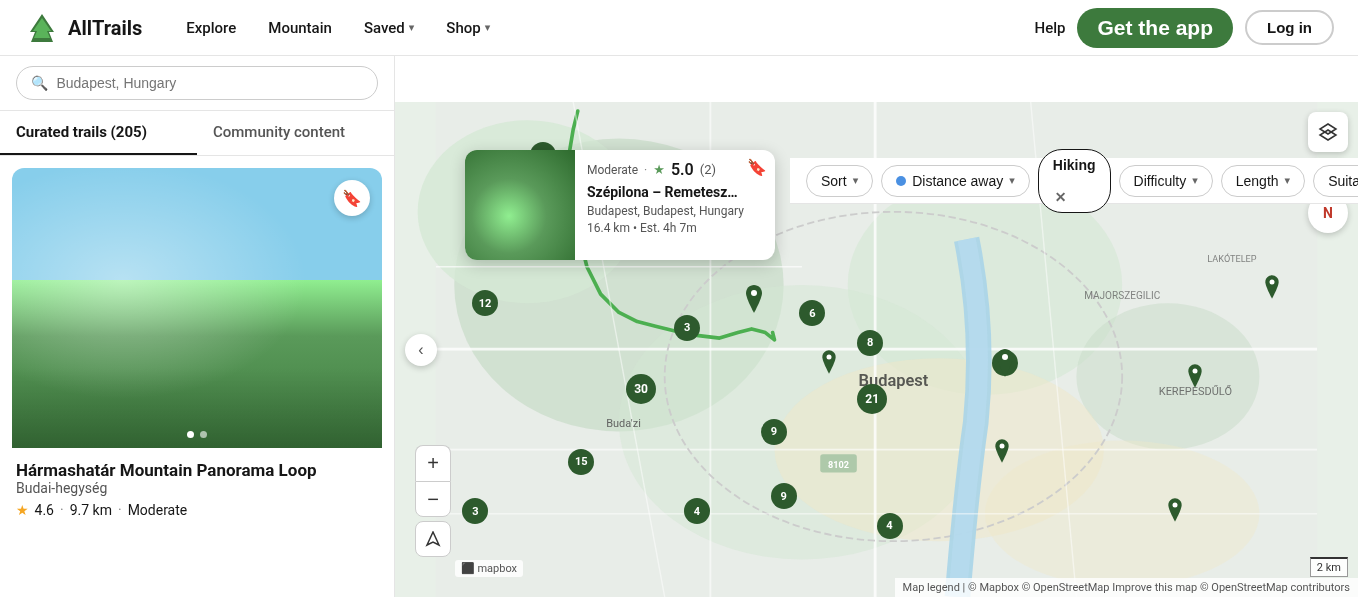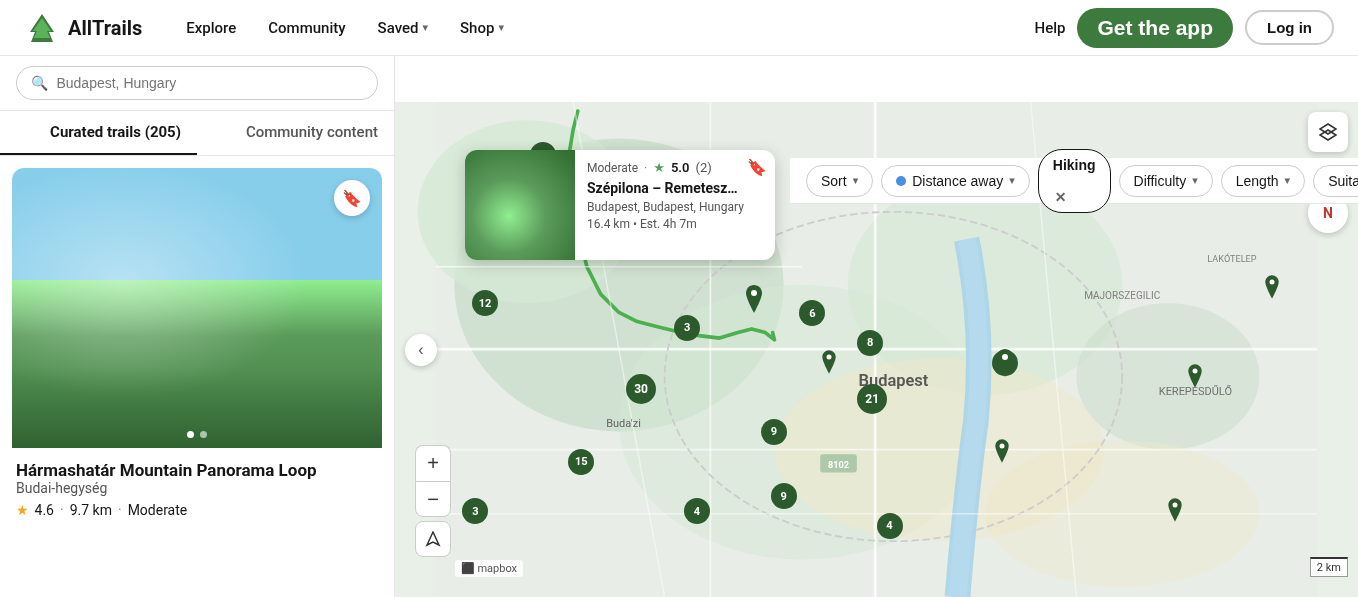--- a/index.html
+++ b/index.html
@@ -165,21 +165,21 @@
 
     .sidebar-tabs {
       display: flex;
       border-bottom: 1px solid #e5e5e5;
     }
     .sidebar-tab {
       flex: 1;
       padding: 12px 16px;
       font-size: 15px;
       font-weight: 500;
-      text-align: right;
+      text-align: left;
       cursor: pointer;
       color: #555;
       border-bottom: 2px solid transparent;
     }
     .sidebar-tab.active {
       color: #161616;
       font-weight: 700;
       border-bottom: 2px solid #161616;
     }
 
@@ -435,21 +435,21 @@
     .popup-difficulty {
       font-size: 12px;
       color: #555;
       display: flex;
       align-items: center;
       gap: 6px;
       margin-bottom: 4px;
     }
     .popup-difficulty .dot-sep { color: #888; }
     .popup-star { color: #5a9a5a; font-size: 13px; }
-    .popup-rating { font-size: 13px; font-weight: 600; color: #161616; }
+    .popup-rating { font-size: 16px; font-weight: 600; color: #161616; }
     .popup-reviews { font-size: 13px; color: #555; }
     .popup-title {
       font-size: 14px;
       font-weight: 700;
       color: #161616;
       margin-bottom: 3px;
       line-height: 1.3;
     }
     .popup-location {
       font-size: 12px;
@@ -556,21 +556,21 @@
   <a class="logo" href="#">
     <svg class="logo-icon" viewBox="0 0 36 36" fill="none" xmlns="http://www.w3.org/2000/svg">
       <path d="M18 4L6 22h5l-4 10h22l-4-10h5L18 4z" fill="#3d7a3d"></path>
       <path d="M18 8l-9 13h4l-3 7h16l-3-7h4L18 8z" fill="#5ab35a"></path>
     </svg>
     <span class="logo-text">AllTrails</span>
   </a>
 
   <nav class="nav-links">
     <a class="nav-link">Explore</a>
-    <a class="nav-link">Community</a>
+    <a class="nav-link">Mountain</a>
     <a class="nav-link">
       <span>Saved</span>
       <span class="chevron">▾</span>
     </a>
     <a class="nav-link">
       <span>Shop</span>
       <span class="chevron">▾</span>
     </a>
   </nav>
 
@@ -804,15 +804,18 @@
       </button>
 
       <div class="mapbox-logo">
         <span>⬛ mapbox</span>
       </div>
 
       <div class="scale-bar">
         <span>2 km</span>
       </div>
 
+      <div class="map-attribution">
+        <span>Map legend | © Mapbox © OpenStreetMap Improve this map © OpenStreetMap contributors</span>
+      </div>
     </div>
   </div>
 </div>
 
 </body></html>

